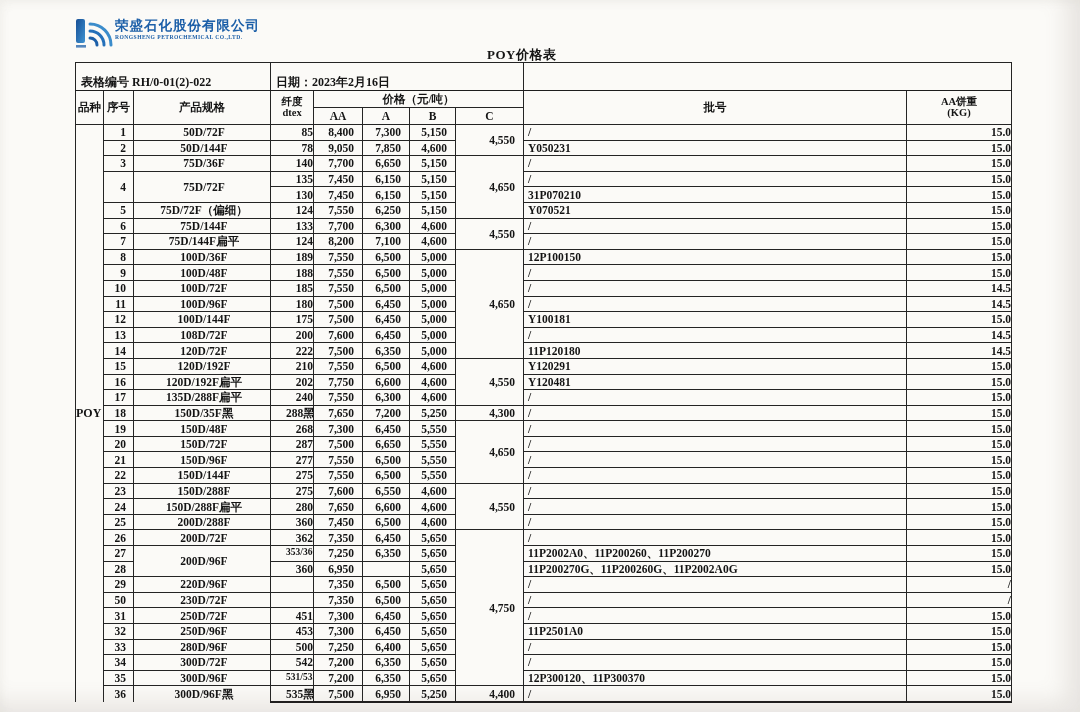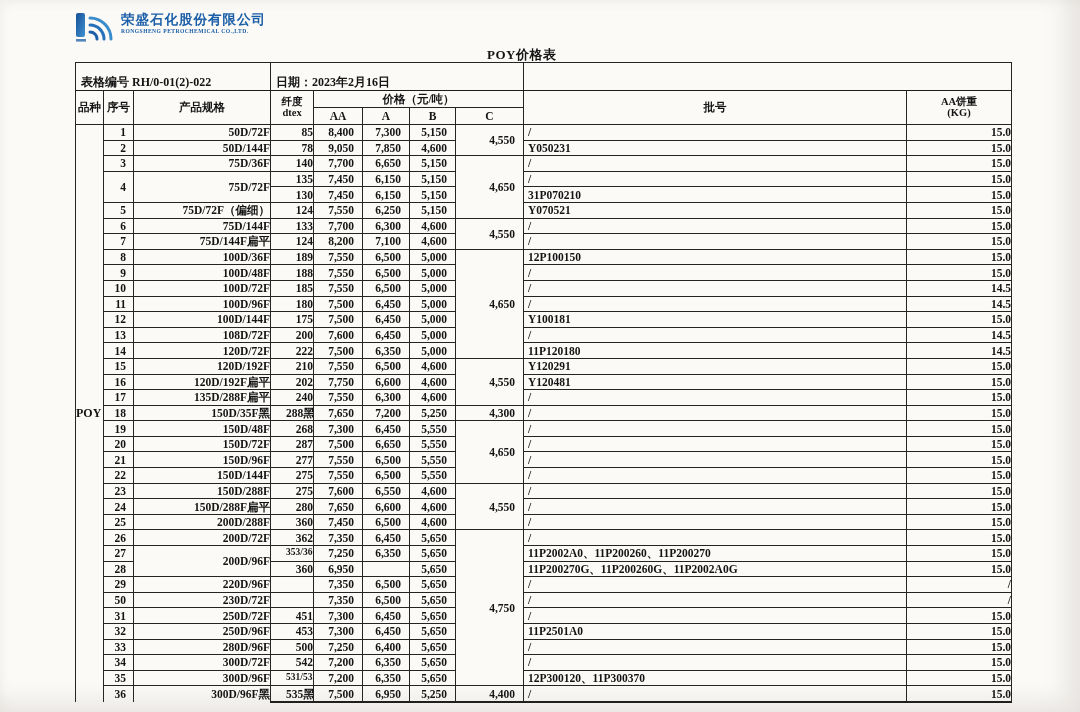--- a/index.html
+++ b/index.html
@@ -8,39 +8,39 @@
     background:#fbfaf7;overflow:hidden;
     font-family:"Liberation Serif","DejaVu Serif",serif;
     font-weight:700;color:#151515;
   }
   .canvas::after{
     content:"";position:absolute;inset:0;pointer-events:none;
     box-shadow:inset -14px -10px 22px rgba(120,108,96,.14), inset 3px 3px 8px rgba(120,108,96,.05);
   }
   
   .header{position:absolute;left:75px;top:12px;width:935px;height:48px;}
-  .logo{position:absolute;left:0;top:0;display:flex;align-items:flex-start;gap:6px;}
+  .logo{position:absolute;left:0;top:6px;display:flex;align-items:flex-start;}
   .logo-text .cn{font-size:13.5px;letter-spacing:1px;color:#1c5fa8;line-height:1.15;font-weight:700;}
   .logo-text .en{font-size:5.6px;letter-spacing:.45px;color:#1c5fa8;line-height:1.2;font-weight:700;}
   .doc-title{position:absolute;left:412px;top:34px;font-size:13px;letter-spacing:.5px;}
   .disclaimer{position:absolute;left:514px;top:17px;width:430px;font-size:11.5px;letter-spacing:-.3px;white-space:nowrap;}
   
   table{
     position:absolute;left:75px;top:62px;width:936px;
     border-collapse:collapse;table-layout:fixed;
     border:1.5px solid #1d1d1d;border-bottom:none;
   }
   td,th{border:1px solid #242424;padding:0;line-height:1.05;font-weight:700;color:#141414;overflow:hidden;white-space:nowrap;}
   .meta-row td{height:15px;font-size:12px;text-align:left;padding:12px 0 0 5px;border-bottom:1.5px solid #1d1d1d;}
   thead th{height:16px;font-size:11.5px;text-align:center;vertical-align:middle;}
   thead .two-line div{font-size:10.5px;line-height:1.0;}
   tbody td{height:14.6px;font-size:11.5px;vertical-align:middle;}
   td.c-variety{font-size:12px;border-bottom:0;}
   td.c-seq{text-align:right;padding-right:7px;}
-  td.c-spec{text-align:right;padding-left:4px;}
+  td.c-spec{text-align:center;padding-left:4px;}
   td.c-dtex{text-align:right;padding-left:15px;}
   td.c-dtex.sm{font-size:9.5px;}
   td.c-price{text-align:right;padding-right:8px;}
   td.c-c{text-align:right;padding-right:8px;}
   td.c-batch{text-align:left;padding-left:4px;}
   td.c-weight{text-align:right;}
   tr.last td{border-bottom:2.5px solid #1b1b1b;}
   tr.last td.c-seq, tr.last td.c-spec{border-bottom:0;}
 </style>
 </head>

